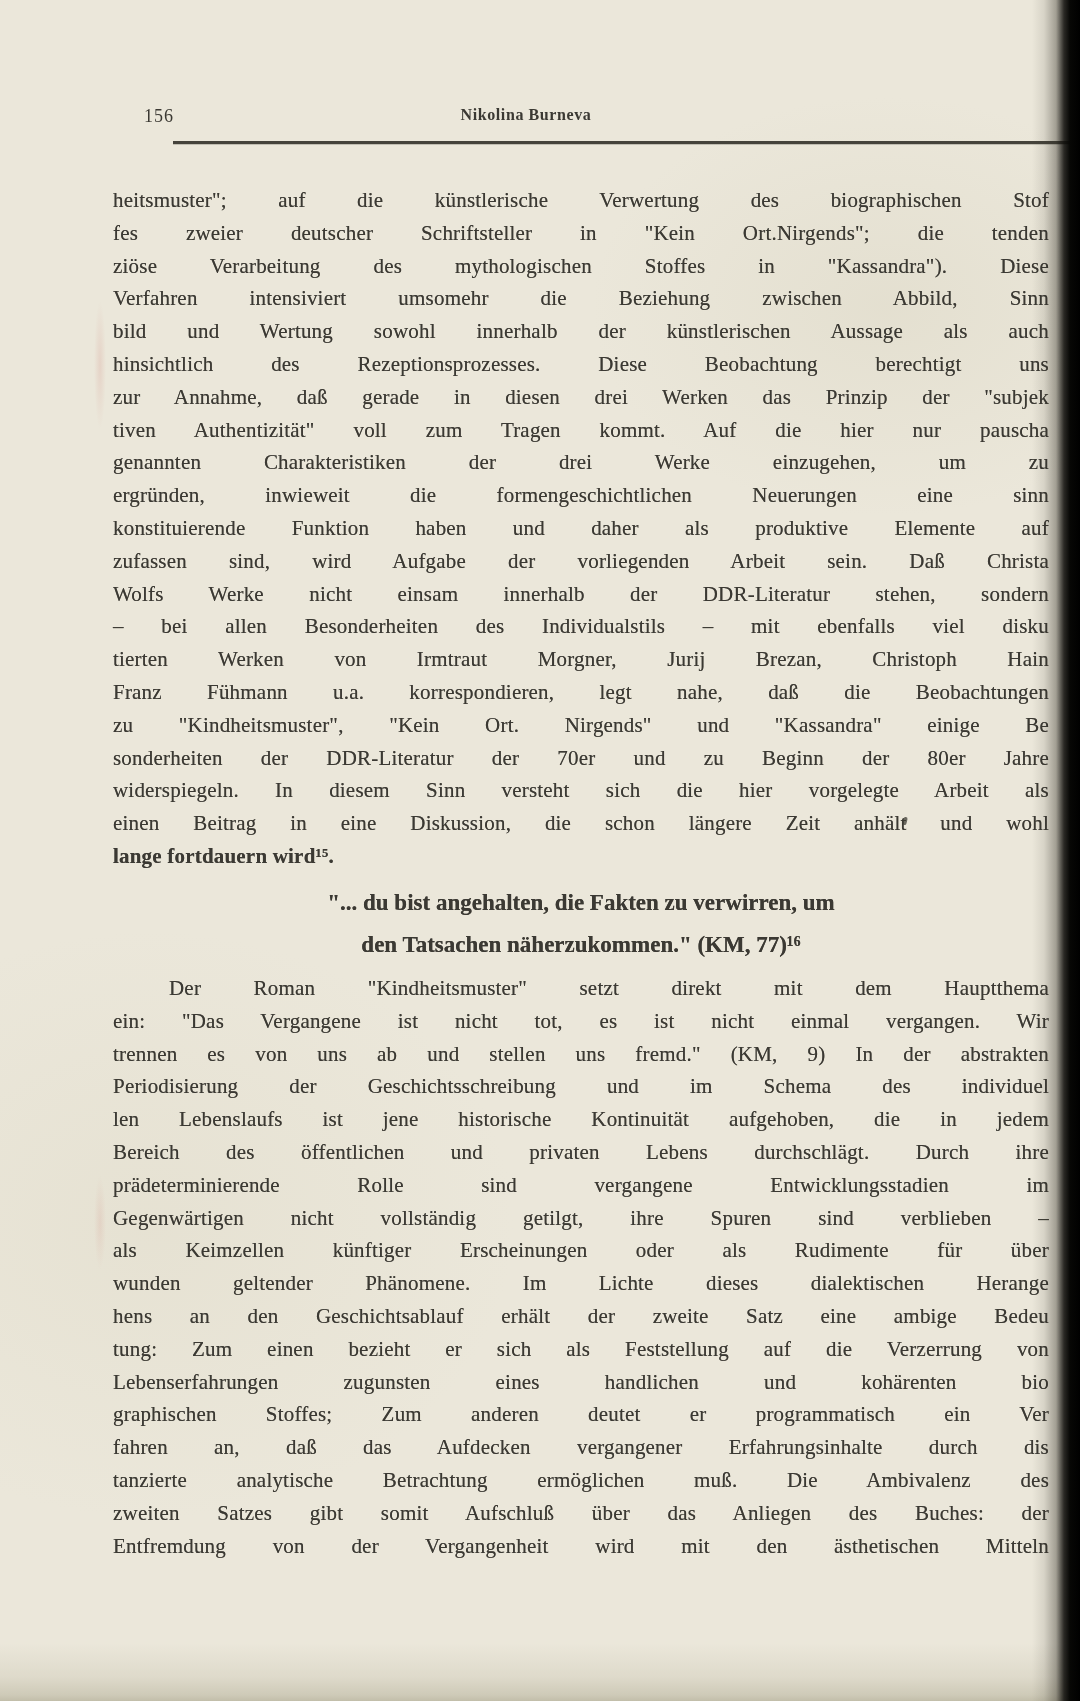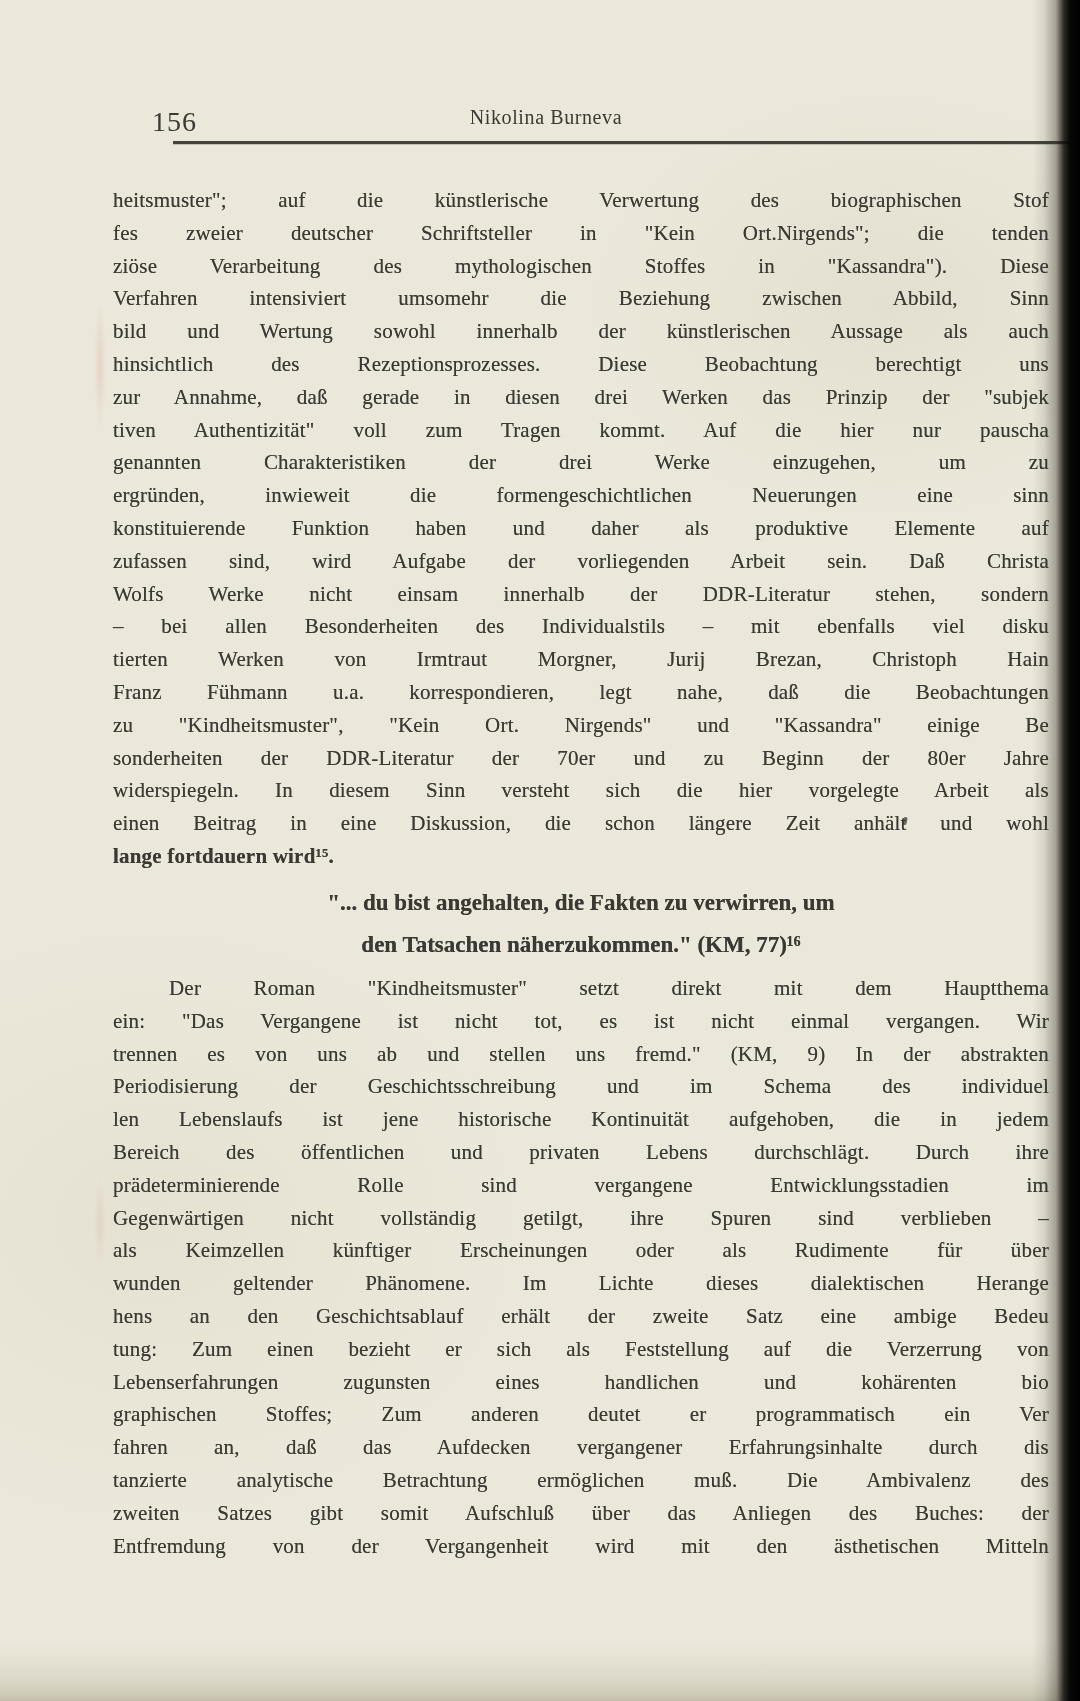--- a/index.html
+++ b/index.html
@@ -8,26 +8,26 @@
     width:1080px;height:1701px;
     overflow:hidden;
     background:
       radial-gradient(ellipse 420px 300px at 82% 18%, rgba(214,209,189,0.35), transparent 70%),
       radial-gradient(ellipse 520px 420px at 14% 72%, rgba(218,213,193,0.30), transparent 70%),
       var(--paper,#ebe7da);
     font-family:"Liberation Serif","DejaVu Serif",serif;
     color:var(--ink,#3b3933);
   }
   .pnum{
-    position:absolute;left:152px;top:106px;
-    font-size:28px;letter-spacing:1px;
+    position:absolute;left:144px;top:106px;
+    font-size:18px;letter-spacing:1px;
   }
   .rhead{
-    position:absolute;left:116px;top:106px;width:860px;
-    text-align:center;font-size:20px;font-weight:normal;letter-spacing:0.6px;
+    position:absolute;left:96px;top:106px;width:860px;
+    text-align:center;font-size:16px;font-weight:bold;letter-spacing:0.6px;
   }
   .rule{
     position:absolute;left:173px;top:141px;width:907px;height:3px;
     background:var(--rule,#45433b);
     box-shadow:0 1px 0 rgba(69,67,59,0.25);
   }
   .para{
     position:absolute;left:113px;width:936px;
     font-size:21px;line-height:32.8px;
     text-shadow:0 0 0.5px rgba(59,57,51,0.65);

